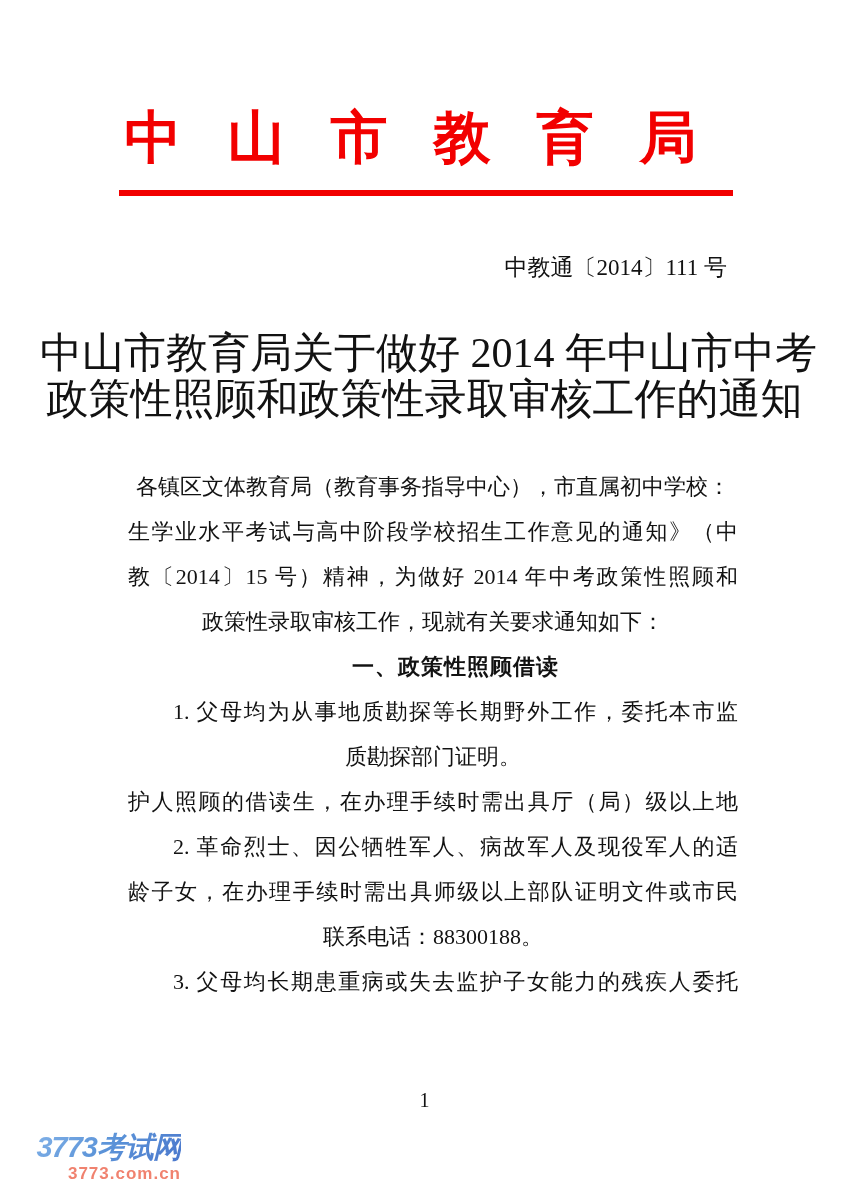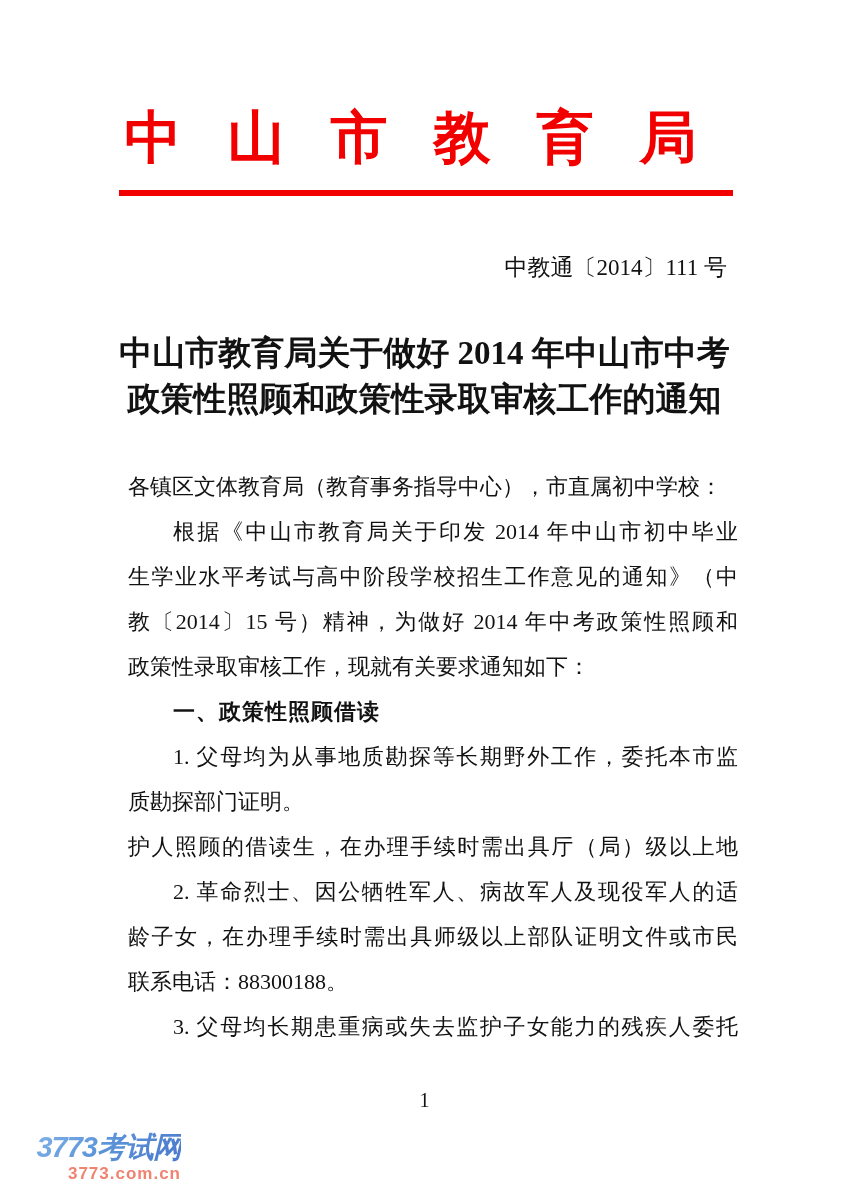--- a/index.html
+++ b/index.html
@@ -53,39 +53,40 @@
     white-space: nowrap;
   }
 
   
   .doc-title {
     position: absolute;
     top: 330px;
     left: 40px;
     right: 40px;
     text-align: center;
-    font-weight: bold;
-    font-size: 33px;
+    font-weight: normal;
+    font-size: 42px;
     line-height: 46px;
     white-space: nowrap;
   }
 
   
   .body-text {
     position: absolute;
     top: 464px;
     left: 128px;
     width: 610px;
     font-size: 22px;
   }
   .line {
     height: 45px;
     line-height: 45px;
     overflow: hidden;
     white-space: nowrap;
+    text-align: center;
   }
   .line.fill {
     white-space: normal;
     text-align: justify;
     text-align-last: justify;
   }
   .line.indent {
     padding-left: 45px;
   }
   .line.bold {
@@ -150,21 +151,20 @@
 
   <div class="doc-number">中教通〔2014〕111 号</div>
 
   <div class="doc-title">
     <div>中山市教育局关于做好 2014 年中山市中考</div>
     <div>政策性照顾和政策性录取审核工作的通知</div>
   </div>
 
   <div class="body-text" id="body-lines">
       <div class="line">各镇区文体教育局（教育事务指导中心），市直属初中学校：</div>
-      <div class="line indent fill">根据《中山市教育局关于印发 2014 年中山市初中毕业</div>
       <div class="line fill">生学业水平考试与高中阶段学校招生工作意见的通知》（中</div>
       <div class="line fill">教〔2014〕15 号）精神，为做好 2014 年中考政策性照顾和</div>
       <div class="line">政策性录取审核工作，现就有关要求通知如下：</div>
       <div class="line indent bold">一、政策性照顾借读</div>
       <div class="line indent fill">1. 父母均为从事地质勘探等长期野外工作，委托本市监</div>
       <div class="line">质勘探部门证明。</div>
       <div class="line fill">护人照顾的借读生，在办理手续时需出具厅（局）级以上地</div>
       <div class="line indent fill">2. 革命烈士、因公牺牲军人、病故军人及现役军人的适</div>
       <div class="line fill">龄子女，在办理手续时需出具师级以上部队证明文件或市民</div>
       <div class="line">联系电话：88300188。</div>

